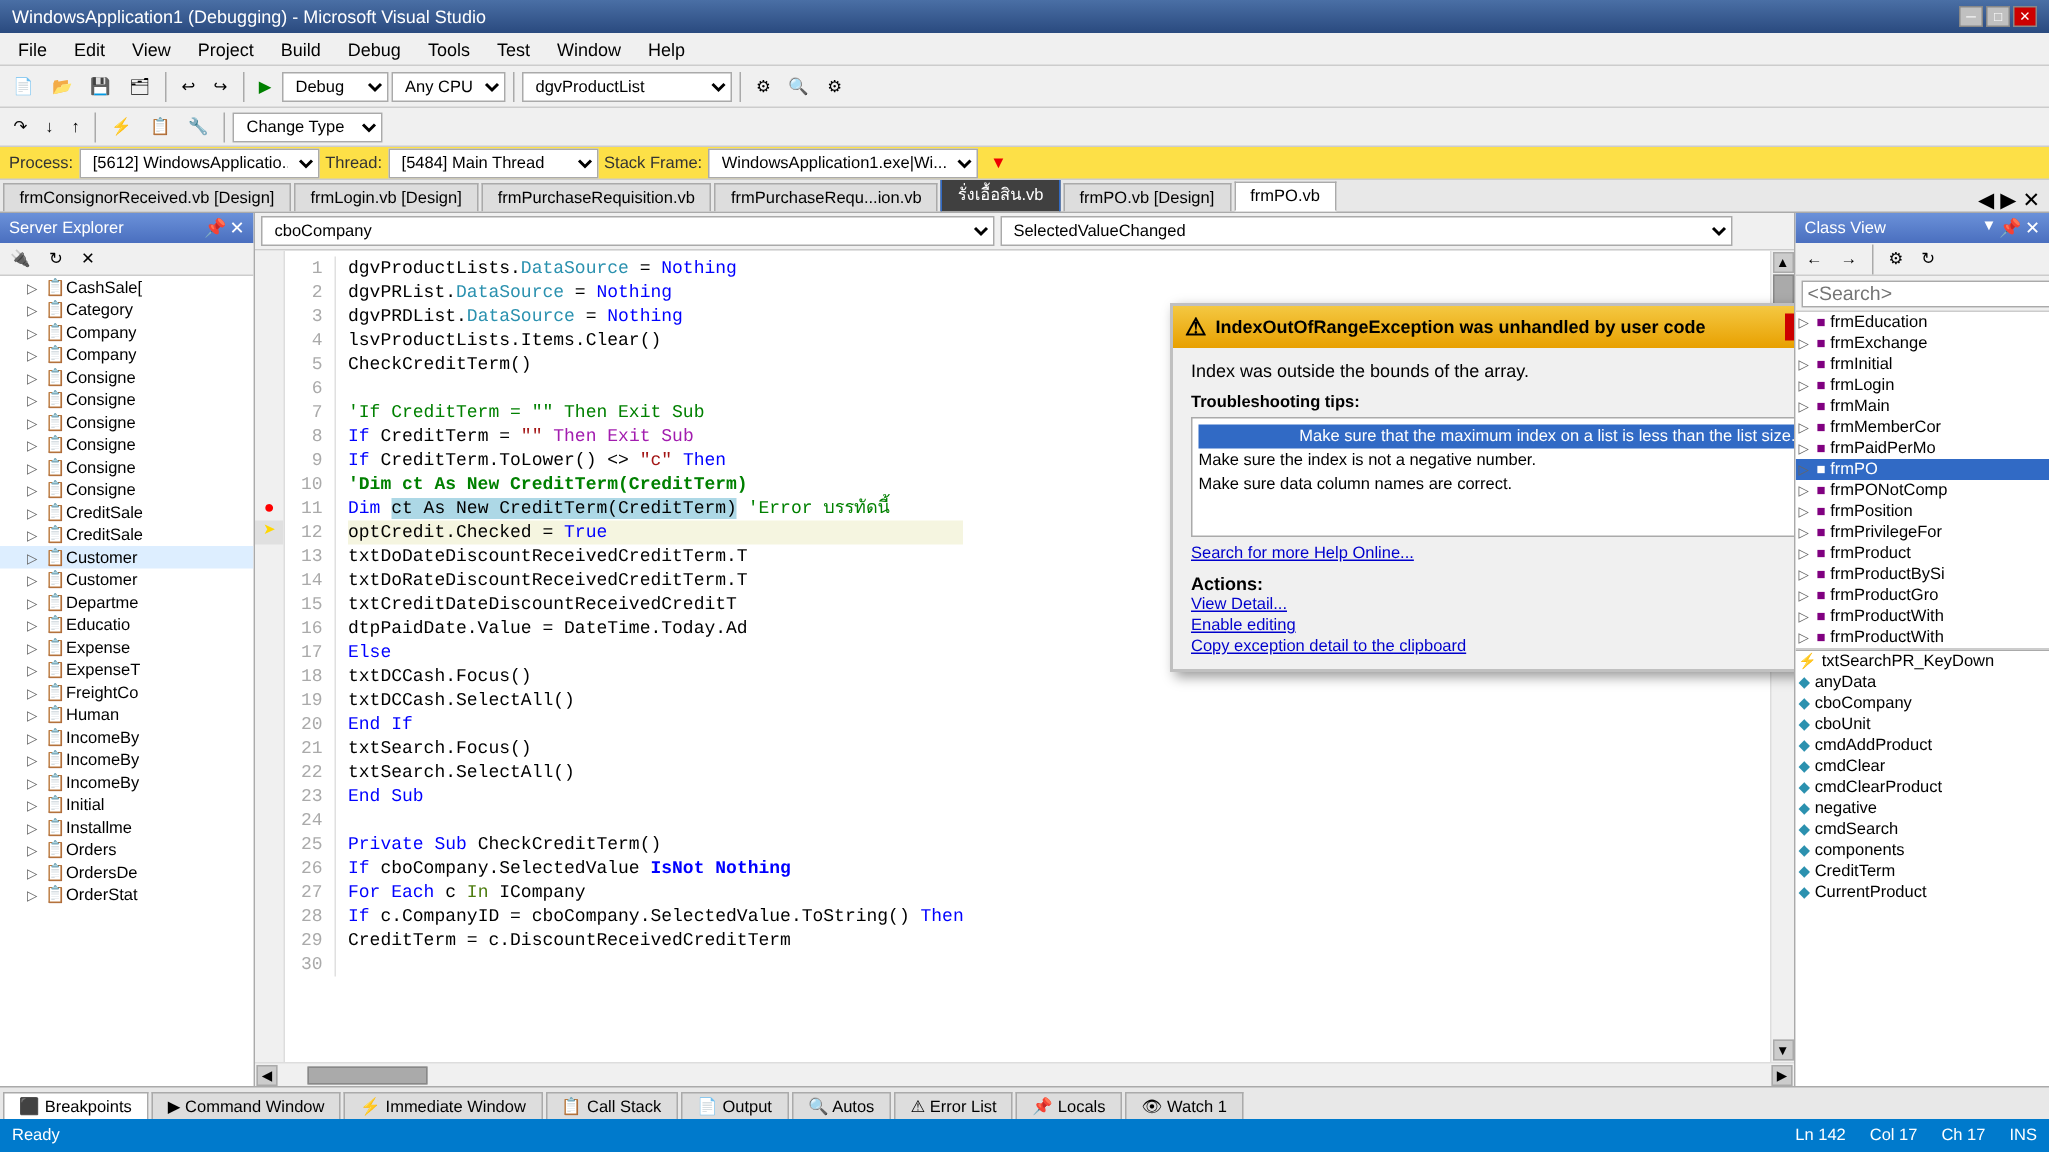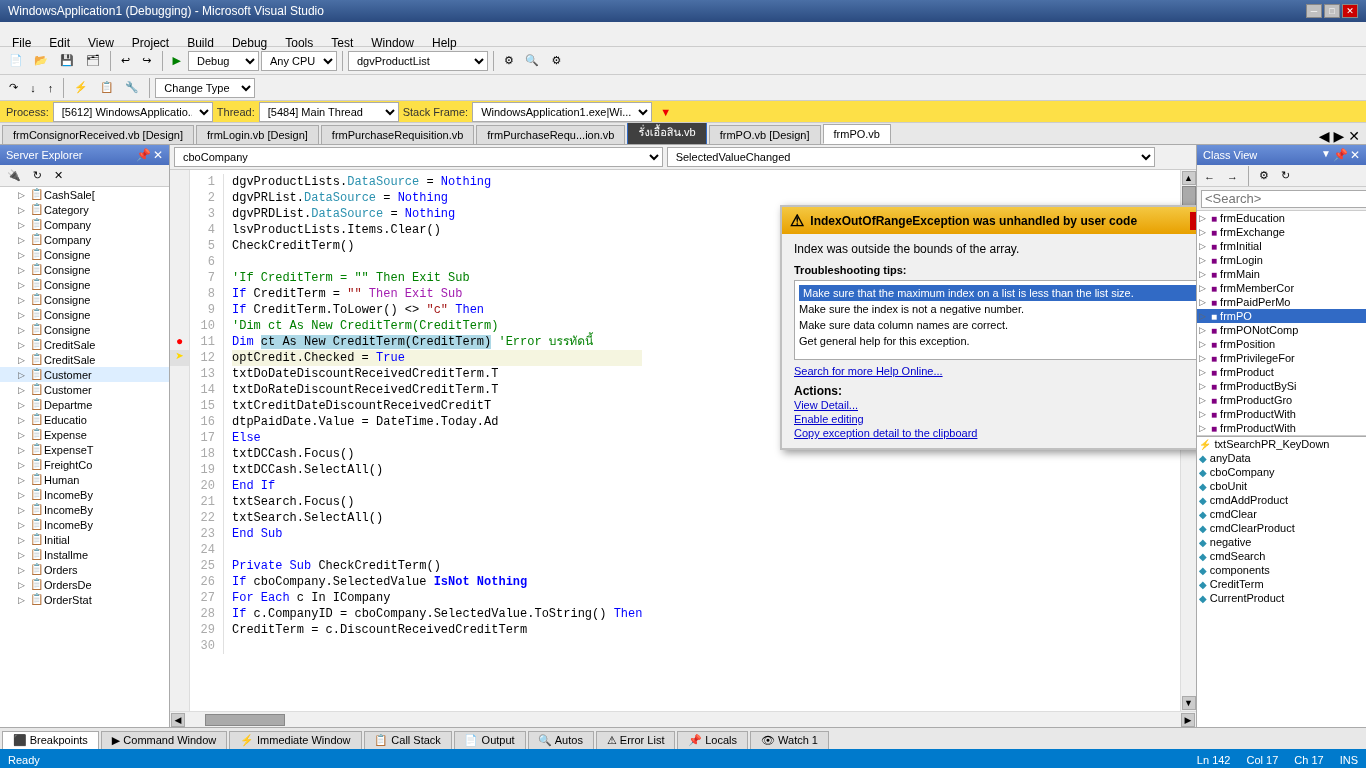--- a/index.html
+++ b/index.html
@@ -4,21 +4,21 @@
   <style>
     * { margin: 0; padding: 0; box-sizing: border-box; }
     body { font-family: 'Segoe UI', Tahoma, sans-serif; font-size: 12px; background: #d4d0c8; overflow: hidden; width: 1366px; height: 768px; }
 
     
     #titlebar { background: linear-gradient(to bottom, #4a6fa5, #2a4a7f); color: white; height: 22px; display: flex; align-items: center; padding: 0 8px; justify-content: space-between; }
     #titlebar-controls { display: flex; gap: 2px; }
     .title-btn { width: 16px; height: 14px; background: #c0c0c0; border: 1px solid #888; font-size: 9px; display: flex; align-items: center; justify-content: center; cursor: pointer; }
 
     
-    #menubar { background: #f0f0f0; border-bottom: 1px solid #ccc; height: 22px; display: flex; align-items: flex-start; padding: 12px 4px; gap: 2px; }
+    #menubar { background: #f0f0f0; border-bottom: 1px solid #ccc; height: 22px; display: flex; align-items: center; padding: 0 4px; gap: 2px; }
     .menu-item { padding: 2px 8px; font-size: 12px; cursor: pointer; }
 
     
     #toolbar1 { background: #f0f0f0; border-bottom: 1px solid #ccc; height: 28px; display: flex; align-items: center; padding: 2px 4px; gap: 2px; }
     #toolbar2 { background: #f0f0f0; border-bottom: 1px solid #ccc; height: 26px; display: flex; align-items: center; padding: 2px 4px; gap: 2px; }
     .tb-sep { width: 1px; height: 20px; background: #aaa; margin: 0 3px; }
     .tb-btn { padding: 2px 4px; border: 1px solid transparent; cursor: pointer; font-size: 11px; background: transparent; }
     .tb-dropdown { border: 1px solid #aaa; background: white; padding: 2px 4px; font-size: 11px; height: 20px; }
 
     
@@ -62,21 +62,21 @@
     #cv-bottom { height: 40%; border-top: 1px solid #aaa; overflow-y: auto; background: white; }
 
     
     #error-dialog { position: absolute; left: 610px; top: 60px; width: 440px; background: #f0f0f0; border: 2px solid #c0c0c0; box-shadow: 3px 3px 8px rgba(0,0,0,0.4); z-index: 100; }
     #err-titlebar { background: linear-gradient(to bottom, #f4c842, #e8a000); padding: 4px 8px; display: flex; align-items: center; gap: 6px; font-size: 12px; font-weight: bold; }
     #err-close { margin-left: auto; width: 20px; height: 18px; background: #cc0000; color: white; border: none; cursor: pointer; font-size: 12px; display: flex; align-items: center; justify-content: center; }
     #err-content { padding: 8px 12px; }
     #err-message { font-size: 12px; margin-bottom: 8px; }
     #err-tips { font-size: 11px; font-weight: bold; margin-bottom: 4px; }
     .err-tip { font-size: 11px; padding: 2px 0; cursor: pointer; }
-    .err-tip-hl { background: #316ac5; color: white; padding: 2px 4px; }
+    .err-tip-hl { background: #316ac5; color: white; padding: 2px 4px; text-align: right; }
     #err-scrollbox { border: 1px solid #aaa; background: white; margin: 4px 0; padding: 4px; height: 80px; overflow-y: auto; font-size: 11px; }
     #err-actions { font-size: 12px; font-weight: bold; margin-top: 6px; }
     .err-link { color: #0000cc; text-decoration: underline; cursor: pointer; font-size: 11px; display: block; padding: 1px 0; }
 
     
     #bottom-tabs { background: #e8e8e8; border-top: 1px solid #aaa; height: 22px; display: flex; align-items: flex-end; padding: 0 2px; }
     .btab { padding: 2px 10px; border: 1px solid #aaa; border-bottom: none; background: #ddd; font-size: 11px; cursor: pointer; margin-right: 2px; }
     .btab.active { background: white; }
 
     
@@ -444,38 +444,38 @@
           <div>
             <div>        dgvProductLists.<span class="kw" style="color:#2b91af;">DataSource</span> = <span class="kw" style="color:#0000ff;">Nothing</span></div>
             <div>        dgvPRList.<span class="kw" style="color:#2b91af;">DataSource</span> = <span class="kw" style="color:#0000ff;">Nothing</span></div>
             <div>        dgvPRDList.<span class="kw" style="color:#2b91af;">DataSource</span> = <span class="kw" style="color:#0000ff;">Nothing</span></div>
             <div>        lsvProductLists.Items.Clear()</div>
             <div>        CheckCreditTerm()</div>
             <div>&nbsp;</div>
             <div>        <span style="color:#008000;">'If CreditTerm = "" Then Exit Sub</span></div>
             <div>        <span class="kw" style="color:#0000ff;">If</span> CreditTerm = <span style="color:#a31515;">""</span> <span class="kw" style="color:#a21caf;">Then Exit Sub</span></div>
             <div>        <span class="kw" style="color:#0000ff;">If</span> CreditTerm.ToLower() &lt;&gt; <span style="color:#a31515;">"c"</span> <span class="kw" style="color:#0000ff;">Then</span></div>
-            <div>            <span style="color:#008000;">'Dim ct As New CreditTerm(CreditTerm)</span></div>
+            <div>            <span style="color:#008000;font-weight:bold;">'Dim ct As New CreditTerm(CreditTerm)</span></div>
             <div>            <span class="kw" style="color:#0000ff;">Dim</span> <span style="background:#add8e6;">ct As New CreditTerm(CreditTerm)</span>  <span style="color:#008000;">'Error  บรรทัดนี้</span></div>
             <div style="background:#f5f5e0;">            optCredit.Checked = <span class="kw" style="color:#0000ff;">True</span></div>
             <div>            txtDoDateDiscountReceivedCreditTerm.T</div>
             <div>            txtDoRateDiscountReceivedCreditTerm.T</div>
             <div>            txtCreditDateDiscountReceivedCreditT</div>
             <div>            dtpPaidDate.Value = DateTime.Today.Ad</div>
             <div>        <span class="kw" style="color:#0000ff;">Else</span></div>
             <div>            txtDCCash.Focus()</div>
             <div>            txtDCCash.SelectAll()</div>
             <div>        <span class="kw" style="color:#0000ff;">End If</span></div>
             <div>        txtSearch.Focus()</div>
             <div>        txtSearch.SelectAll()</div>
             <div>    <span class="kw" style="color:#0000ff;">End Sub</span></div>
             <div>&nbsp;</div>
             <div>    <span class="kw" style="color:#0000ff;">Private Sub</span> CheckCreditTerm()</div>
             <div>        <span class="kw" style="color:#0000ff;">If</span> cboCompany.SelectedValue <span class="kw" style="color:#0000ff;font-weight:bold;">IsNot Nothing</span></div>
-            <div>            <span class="kw" style="color:#0000ff;">For Each</span> c <span class="kw" style="color:#000000;">In</span> ICompany</div>
+            <div>            <span class="kw" style="color:#0000ff;">For Each</span> c <span class="kw" style="color:#4d7c0f;">In</span> ICompany</div>
             <div>                <span class="kw" style="color:#0000ff;">If</span> c.CompanyID = cboCompany.SelectedValue.ToString() <span class="kw" style="color:#0000ff;">Then</span></div>
             <div>                    CreditTerm = c.DiscountReceivedCreditTerm</div>
           </div>
         </div>
       </div>
 
       <div style="width:16px; background:#f0f0f0; border-left:1px solid #ddd; display:flex; flex-direction:column; flex-shrink:0;">
         <div style="width:14px; height:14px; background:#ccc; border:1px solid #aaa; display:flex; align-items:center; justify-content:center; font-size:9px; cursor:pointer; margin:1px auto;">▲</div>
         <div style="flex:1; position:relative;">
           <div style="width:14px; height:40px; background:#aaa; border:1px solid #888; margin:0 auto; cursor:pointer;"></div>
@@ -498,21 +498,20 @@
         <span>IndexOutOfRangeException was unhandled by user code</span>
         <button id="err-close">✕</button>
       </div>
       <div id="err-content">
         <div id="err-message">Index was outside the bounds of the array.</div>
         <div id="err-tips">Troubleshooting tips:</div>
         <div id="err-scrollbox">
           <div class="err-tip err-tip-hl">Make sure that the maximum index on a list is less than the list size.</div>
           <div class="err-tip">Make sure the index is not a negative number.</div>
           <div class="err-tip">Make sure data column names are correct.</div>
-          <div class="err-tip">Get general help for this exception.</div>
         </div>
         <a class="err-link">Search for more Help Online...</a>
         <div id="err-actions">Actions:</div>
         <a class="err-link">View Detail...</a>
         <a class="err-link">Enable editing</a>
         <a class="err-link">Copy exception detail to the clipboard</a>
       </div>
     </div>
   </div>
 

